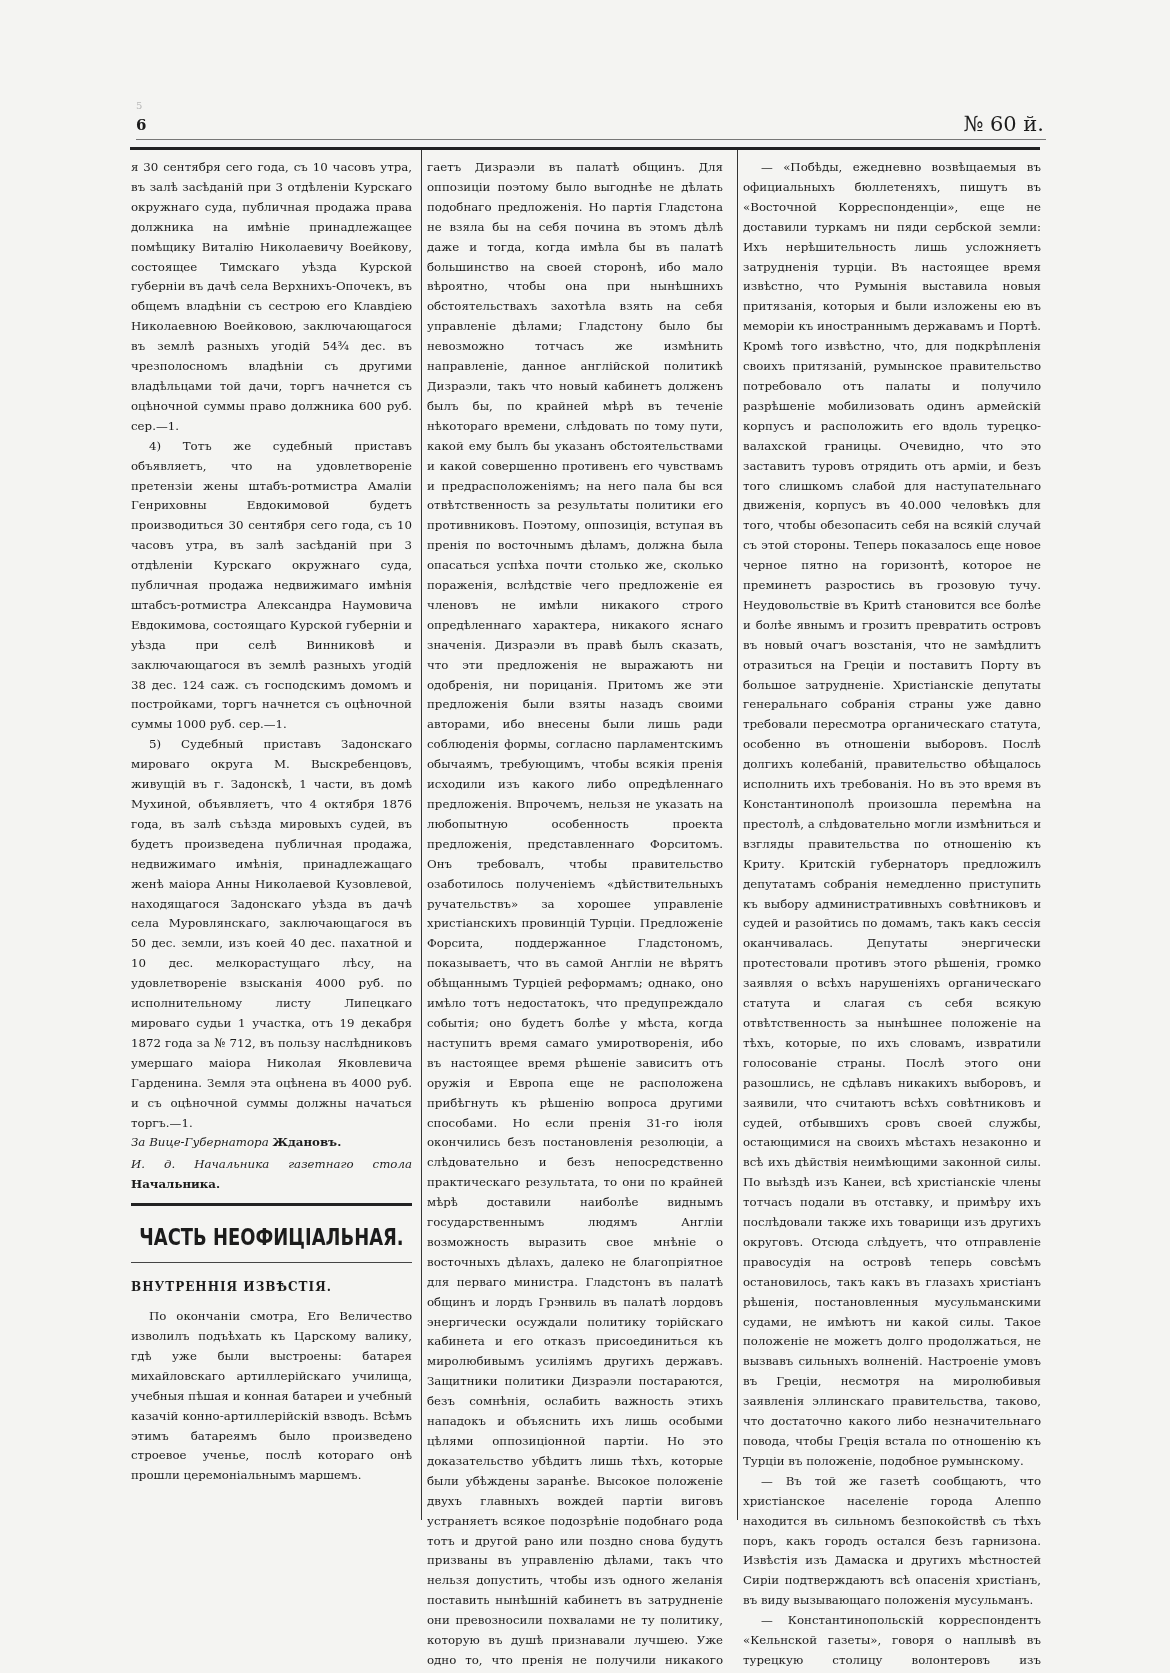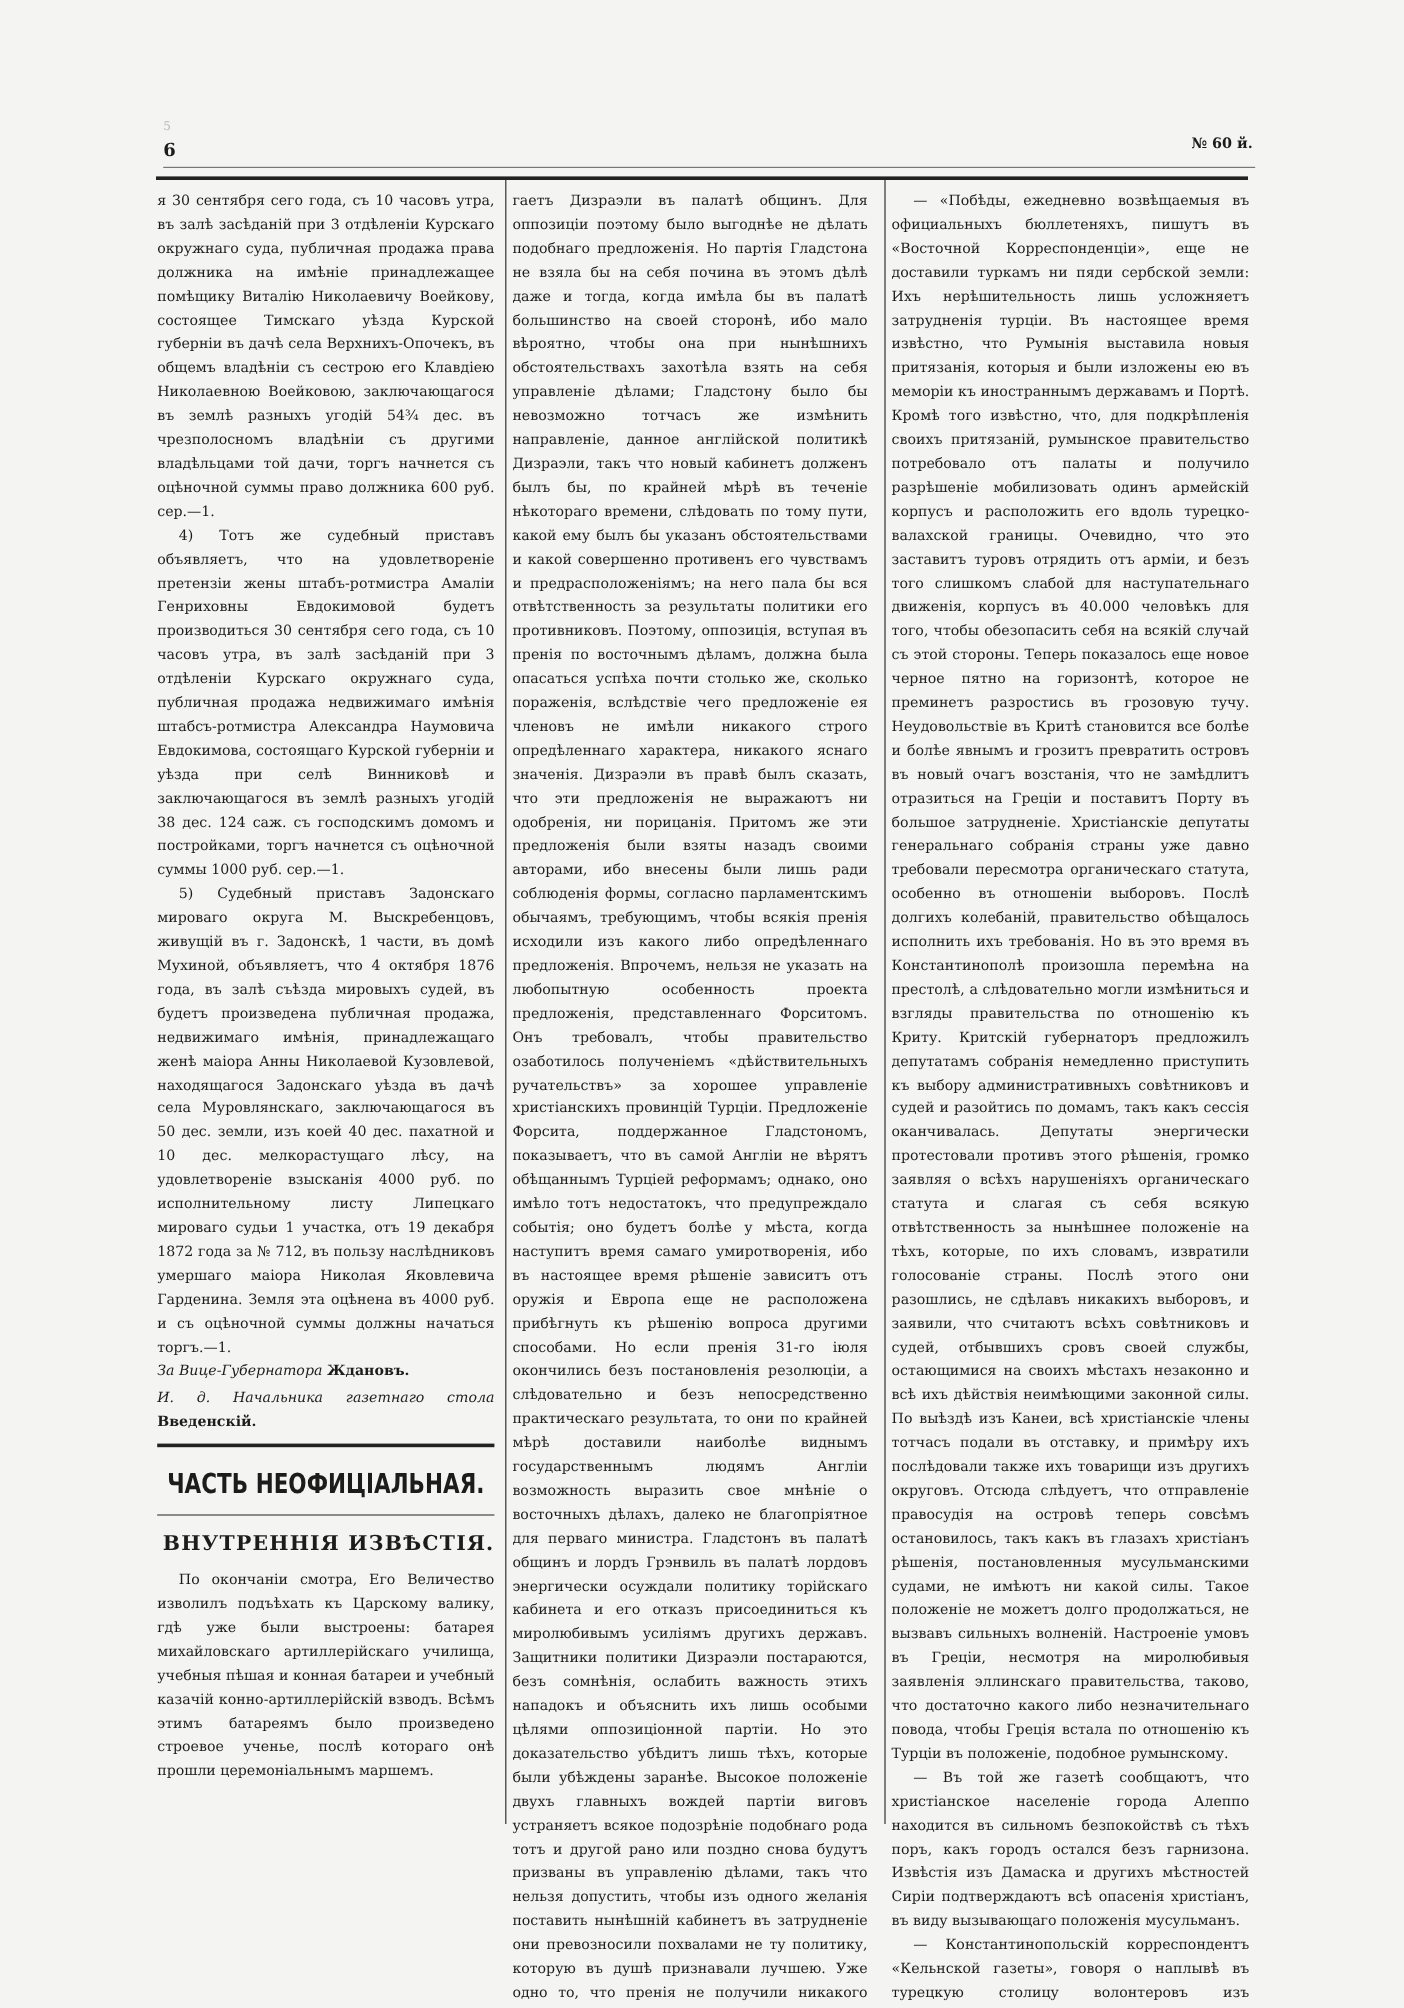--- a/index.html
+++ b/index.html
@@ -8,21 +8,21 @@
       background: #f4f4f2;
       font-family: "DejaVu Serif", "Liberation Serif", serif;
       color: #1c1c1c;
       position: relative;
       overflow: hidden;
     }
     .page { position: absolute; left: 0; top: 0; width: 1170px; height: 1673px; }
     .header { position: absolute; left: 112px; top: 106px; width: 932px; height: 30px; }
     .page-num { position: absolute; left: 24px; top: 10px; font-size: 15px; font-weight: bold; }
     .page-num-faint { position: absolute; left: 24px; top: -6px; font-size: 10px; color: #b8b8b8; }
-    .issue-num { position: absolute; right: 0; top: 6px; font-size: 12px; font-weight: bold; }
+    .issue-num { position: absolute; right: 0; top: 6px; font-size: 21px; font-weight: normal; }
     .header-rule { position: absolute; left: 24px; top: 33px; width: 910px; height: 1px; background: #777; }
     .top-rule { position: absolute; left: 130px; top: 147px; width: 910px; height: 3px; background: #222; }
     .col { position: absolute; top: 158px; font-size: 11.8px; line-height: 19.9px; text-align: justify; }
     .col p { margin: 0; text-indent: 18px; }
     .col p.noindent { text-indent: 0; }
     .col-left { left: 131px; width: 281px; }
     .col-mid { left: 427px; width: 296px; }
     .col-right { left: 743px; width: 298px; }
     .vrule { position: absolute; top: 150px; width: 1px; background: #333; height: 1370px; }
     .vrule1 { left: 421px; }
@@ -31,21 +31,21 @@
     .sig { margin: 8px 0 0 0; font-style: italic; text-indent: 0 !important; }
     .sig b { font-style: normal; }
     .rule-thick { height: 3px; background: #222; margin: 8px 0 16px 0; }
     .section-title {
       text-align: center; font-family: "DejaVu Sans", "Liberation Sans", sans-serif;
       font-weight: bold; font-size: 23px; letter-spacing: 0px; transform: scaleX(0.78);
       margin: 4px -30px 10px -30px; line-height: 30px;
     }
     .rule-thin { height: 1px; background: #444; margin: 6px 0 12px 0; }
     .subsection-title {
-      text-align: right; font-weight: bold; font-size: 17px; letter-spacing: 1px;
+      text-align: left; font-weight: bold; font-size: 12px; letter-spacing: 1px;
       margin: 2px 0 8px 0; line-height: 24px;
     }
     .smallcaps { font-variant: small-caps; }
   </style>
 </head>
 <body>
 
 <div class="page">
 
   <div class="header">
@@ -62,21 +62,21 @@
   <div class="col col-left">
     <p class="noindent">я 30 сентября сего года, съ 10 часовъ утра, въ залѣ засѣданій при 3 отдѣленіи Курскаго окружнаго суда, публичная продажа права должника на имѣніе принадлежащее помѣщику Виталію Николаевичу Воейкову, состоящее Тимскаго уѣзда Курской губерніи въ дачѣ села Верхнихъ-Опочекъ, въ общемъ владѣніи съ сестрою его Клавдіею Николаевною Воейковою, заключающагося въ землѣ разныхъ угодій 54¾ дес. въ чрезполосномъ владѣніи съ другими владѣльцами той дачи, торгъ начнется съ оцѣночной суммы право должника 600 руб. сер.—1.</p>
     <p>4) Тотъ же судебный приставъ объявляетъ, что на удовлетвореніе претензіи жены штабъ-ротмистра Амаліи Генриховны Евдокимовой будетъ производиться 30 сентября сего года, съ 10 часовъ утра, въ залѣ засѣданій при 3 отдѣленіи Курскаго окружнаго суда, публичная продажа недвижимаго имѣнія штабсъ-ротмистра Александра Наумовича Евдокимова, состоящаго Курской губерніи и уѣзда при селѣ Винниковѣ и заключающагося въ землѣ разныхъ угодій 38 дес. 124 саж. съ господскимъ домомъ и постройками, торгъ начнется съ оцѣночной суммы 1000 руб. сер.—1.</p>
     <p>5) Судебный приставъ Задонскаго мироваго округа М. Выскребенцовъ, живущій въ г. Задонскѣ, 1 части, въ домѣ Мухиной, объявляетъ, что 4 октября 1876 года, въ залѣ съѣзда мировыхъ судей, въ будетъ произведена публичная продажа, недвижимаго имѣнія, принадлежащаго женѣ маіора Анны Николаевой Кузовлевой, находящагося Задонскаго уѣзда въ дачѣ села Муровлянскаго, заключающагося въ 50 дес. земли, изъ коей 40 дес. пахатной и 10 дес. мелкорастущаго лѣсу, на удовлетвореніе взысканія 4000 руб. по исполнительному листу Липецкаго мироваго судьи 1 участка, отъ 19 декабря 1872 года за № 712, въ пользу наслѣдниковъ умершаго маіора Николая Яковлевича Гарденина. Земля эта оцѣнена въ 4000 руб. и съ оцѣночной суммы должны начаться торгъ.—1.</p>
     <p class="sig">
       <span>За Вице-Губернатора</span>
       <b>Ждановъ.</b>
     </p>
     <p class="sig" style="margin-top:2px">
       <span>И. д. Начальника газетнаго стола</span>
-      <b>Введенскій.</b>
+      <b>Начальника.</b>
     </p>
     <div class="rule-thick"></div>
     <div class="section-title">ЧАСТЬ НЕОФИЦІАЛЬНАЯ.</div>
     <div class="rule-thin"></div>
     <div class="subsection-title">ВНУТРЕННІЯ ИЗВѢСТІЯ.</div>
     <p>По окончаніи смотра, Его Величество изволилъ подъѣхать къ Царскому валику, гдѣ уже были выстроены: батарея михайловскаго артиллерійскаго училища, учебныя пѣшая и конная батареи и учебный казачій конно-артиллерійскій взводъ. Всѣмъ этимъ батареямъ было произведено строевое ученье, послѣ котораго онѣ прошли церемоніальнымъ маршемъ.</p>
 
   </div>
 
   <div class="col col-mid">

